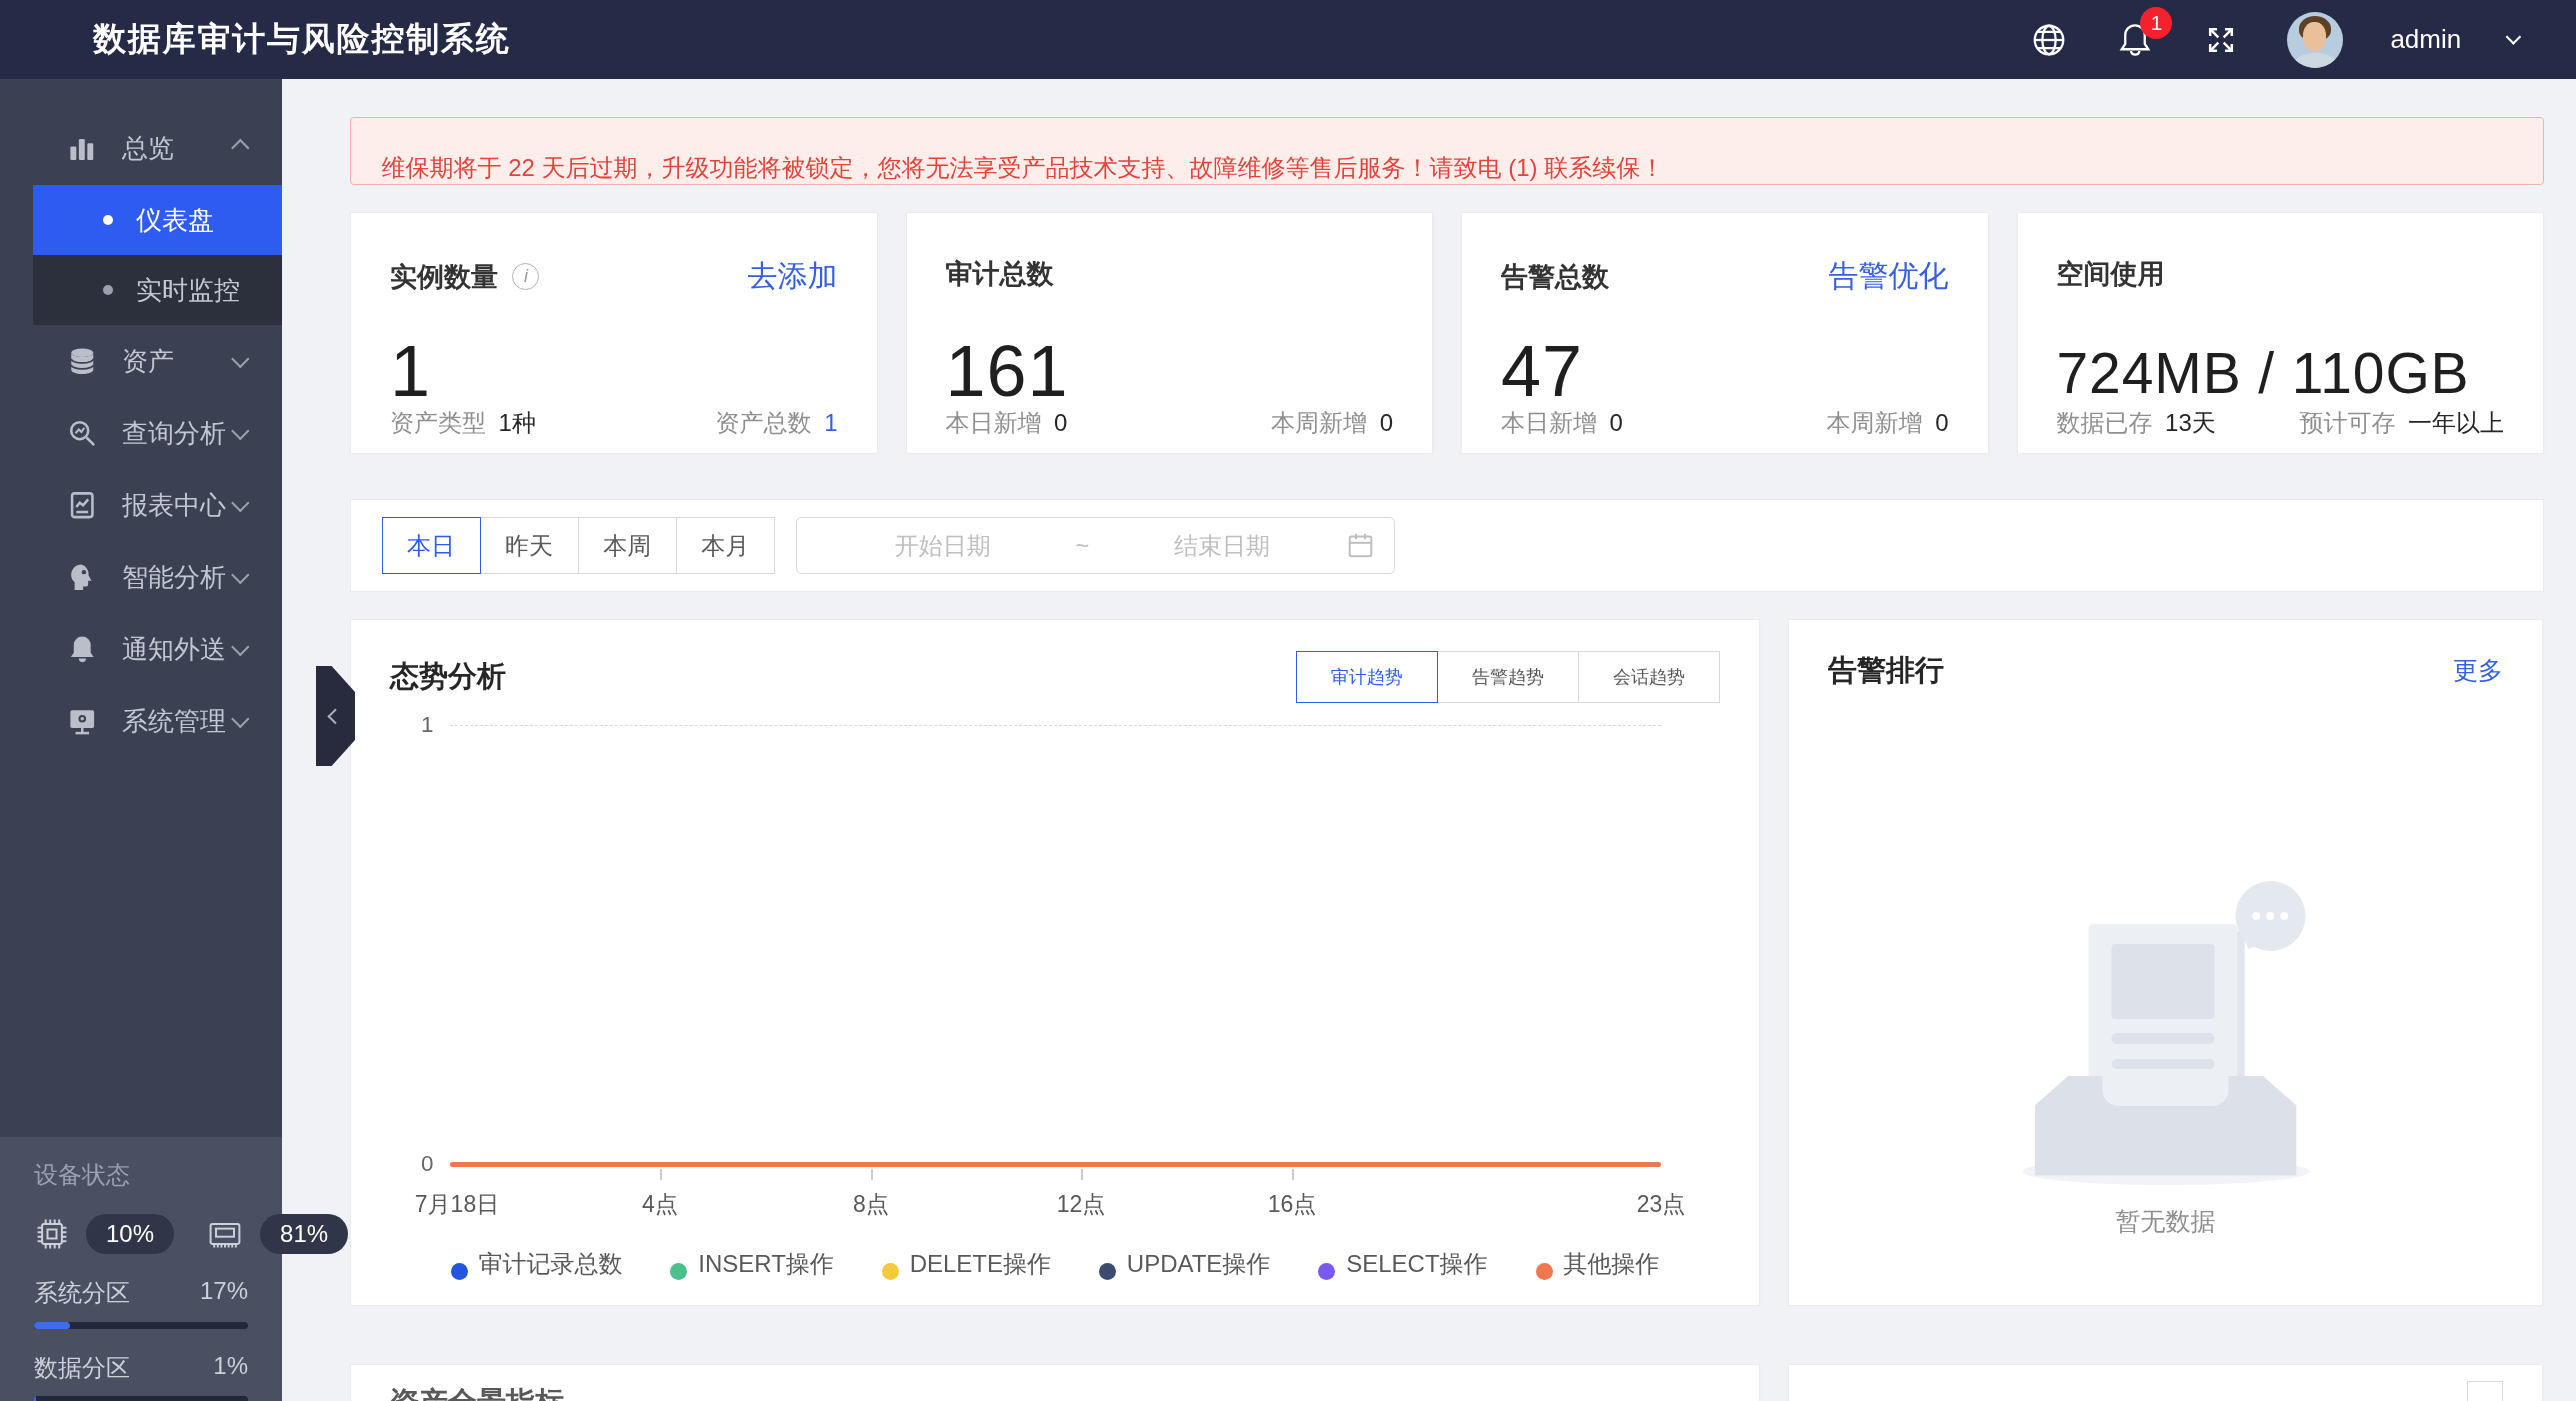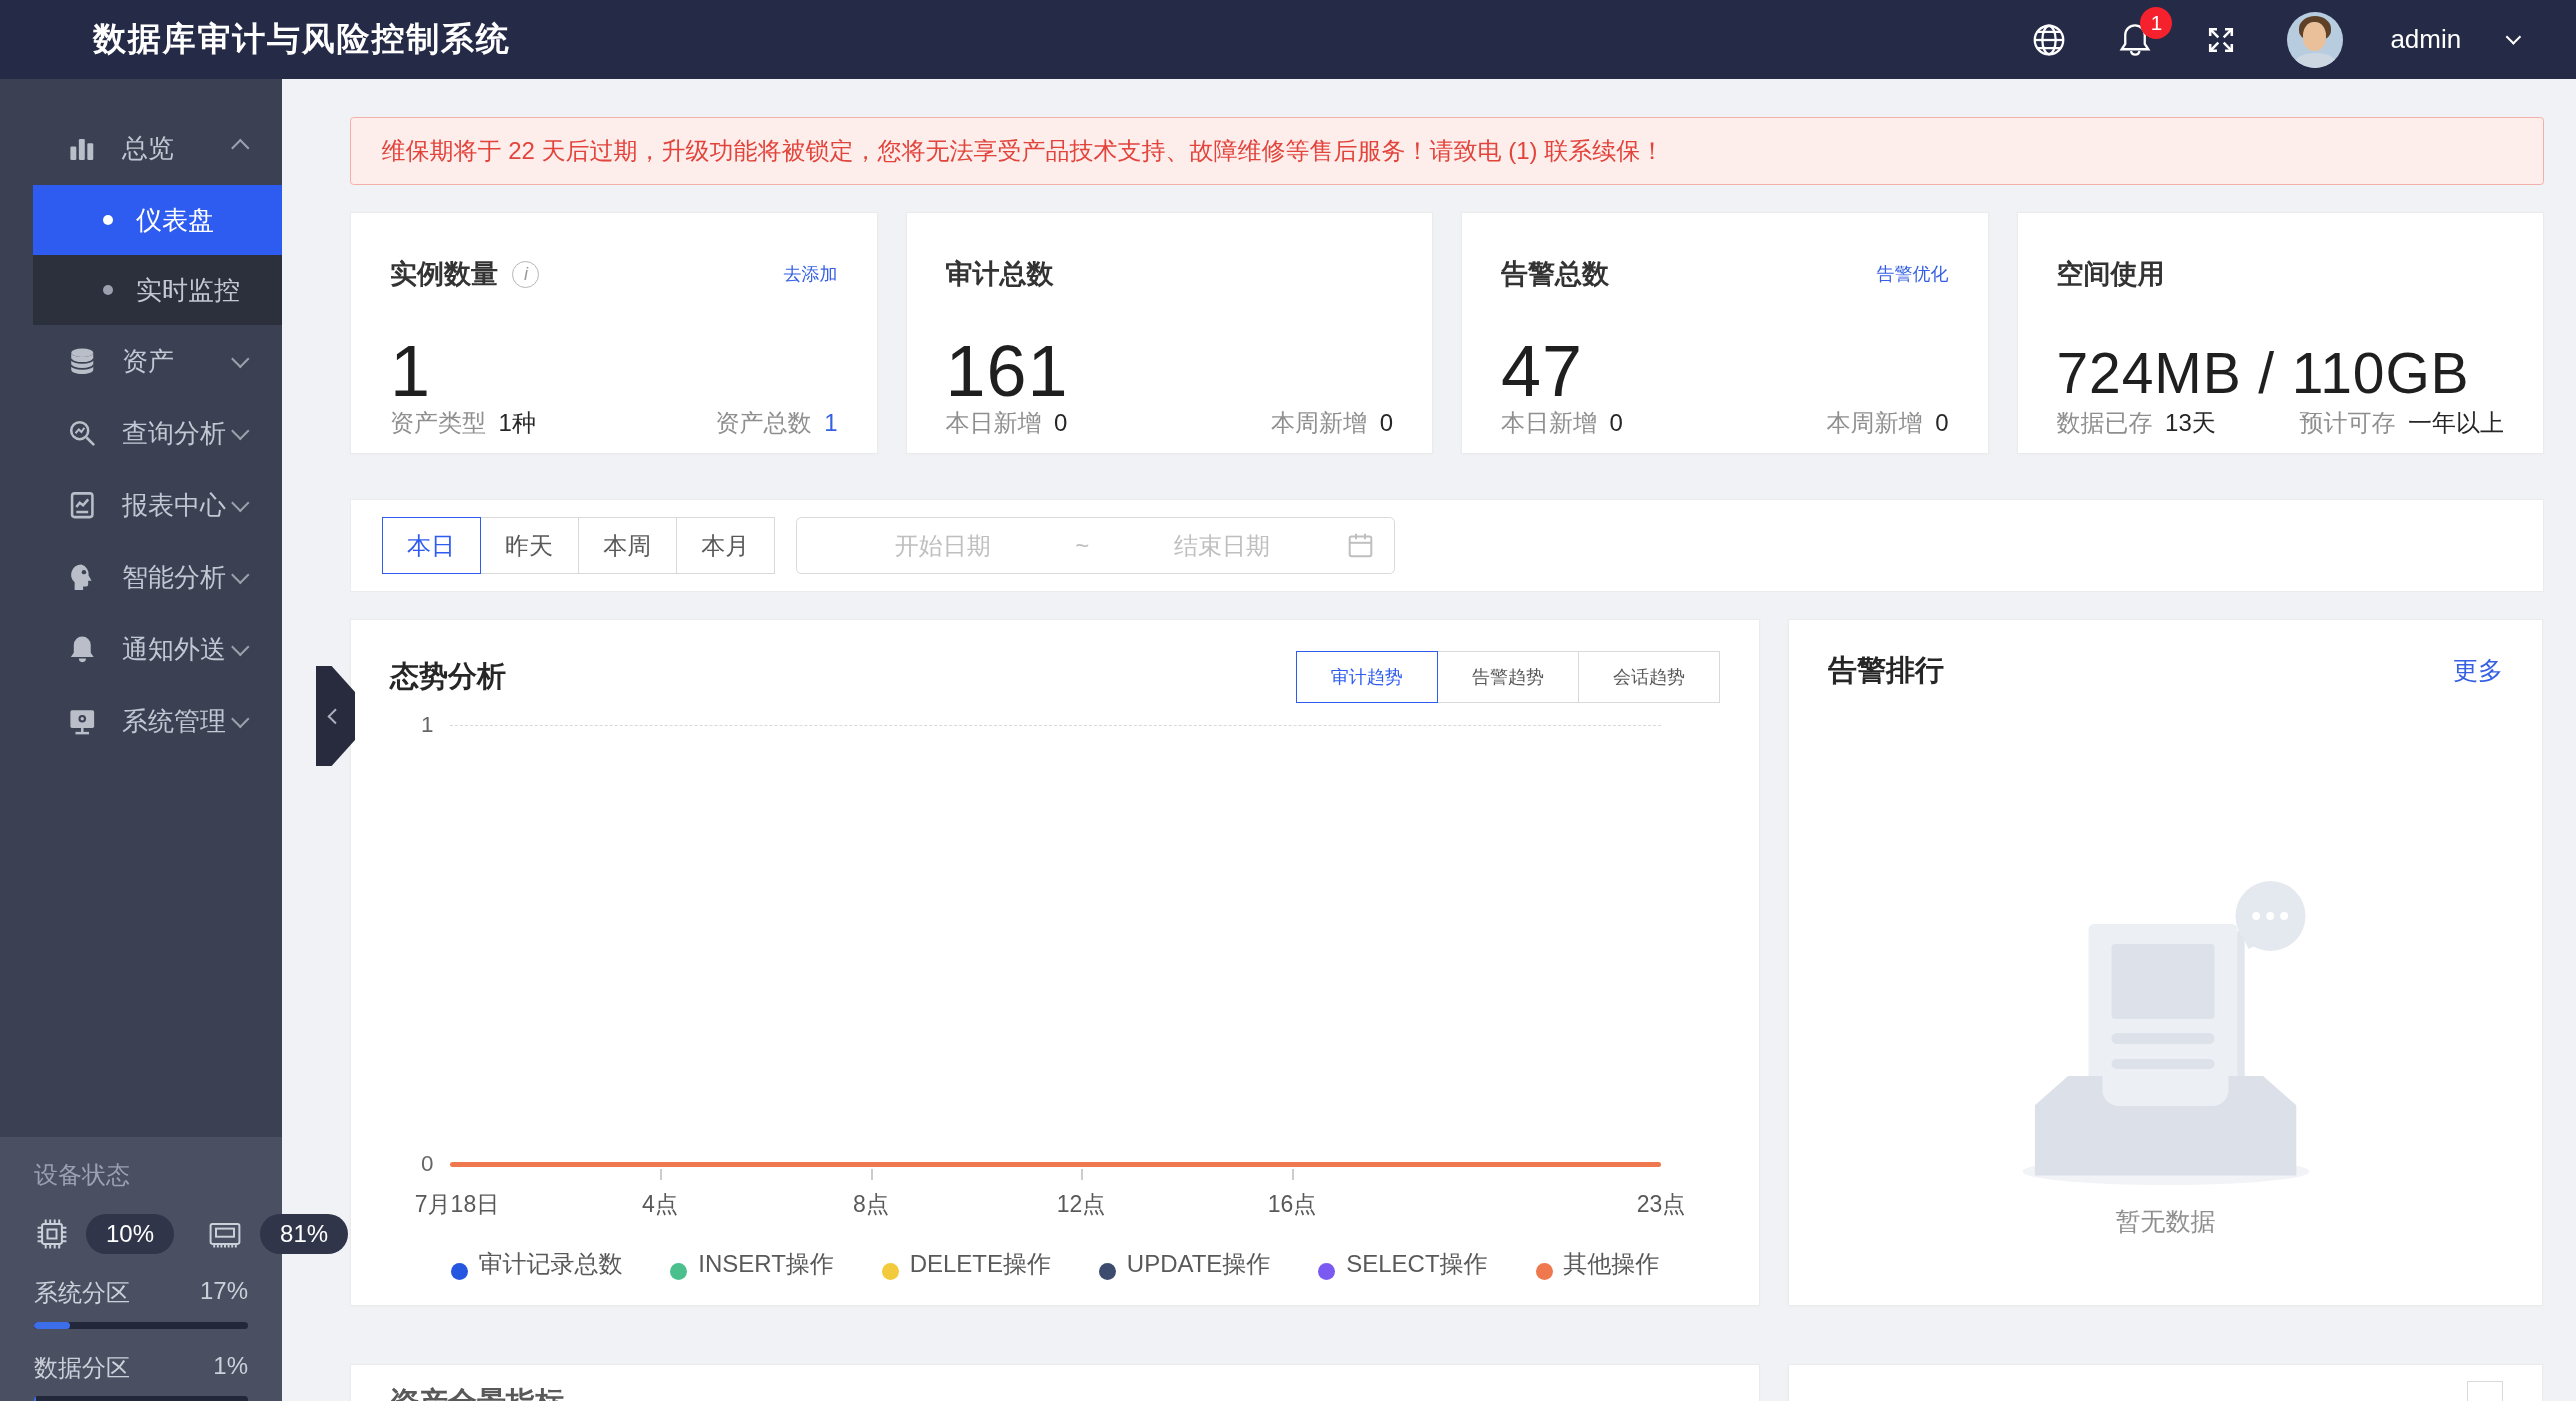--- a/index.html
+++ b/index.html
@@ -53,29 +53,29 @@
   .bar > i { display:block; height:100%; border-radius:3.6px; background:#3d6eea; }
 
   .collapse-tab { position:absolute; left:316px; top:666px; width:39px; height:100px; background:#272b3d; z-index:25;
     clip-path:polygon(0 0, 40% 0, 100% 26%, 100% 74%, 40% 100%, 0 100%);
     display:flex; align-items:center; justify-content:center; color:#aab0bd; cursor:pointer; }
   .collapse-tab .chev { width:10.8px; height:10.8px; border-width:2.2px; }
 
   
   .banner { position:absolute; left:350px; top:117px; width:2194px; height:68px;
     background:#fdeeec; border:1.8px solid #f3b0aa; border-radius:3.6px;
-    display:flex; align-items:center; padding:0 30.5px; color:#e2443c; font-size:24px; }
+    display:flex; align-items:flex-end; padding:0 30.5px; color:#e2443c; font-size:24px; }
 
   .stats { position:absolute; left:350px; top:212px; width:2194px; height:242px; display:flex; gap:28px; }
   .stat-card { flex:1; background:#fff; border:0.9px solid #ebebeb; box-shadow:0 0.9px 2.7px rgba(0,0,0,.03); position:relative; padding:43px 39px; }
   .stat-head { display:flex; align-items:center; }
   .stat-title { font-size:27px; font-weight:700; color:#333; }
   .info-i { width:27px; height:27px; border:1.8px solid #b5b5b5; border-radius:50%; color:#999; font-size:18px;
     display:inline-flex; align-items:center; justify-content:center; margin-left:14.4px; font-style:italic; cursor:pointer; }
-  .stat-link { margin-left:auto; color:#3560e4; font-size:18px; cursor:pointer; }
+  .stat-link { margin-left:auto; color:#3560e4; font-size:30px; cursor:pointer; }
   .stat-value { position:absolute; left:39px; top:117px; font-size:72px; color:#1f1f1f; font-weight:500; letter-spacing:0.9px; }
   .stat-value.small { font-size:57px; top:127px; }
   .stat-foot { position:absolute; left:39px; right:39px; bottom:14px; display:flex; justify-content:space-between; font-size:24px; }
   .f-label { color:#8f8f8f; margin-right:12.6px; }
   .f-value { color:#262626; }
   .f-value.blue { color:#3560e4; }
 
   .filter-bar { position:absolute; left:350px; top:499px; width:2194px; height:93px; background:#fff;
     border:0.9px solid #ebebeb; display:flex; align-items:center; padding:0 30.5px; }
   .qbtn { width:99px; height:57px; background:#fff; border:0.9px solid #d9d9d9; margin-left:-0.9px;

